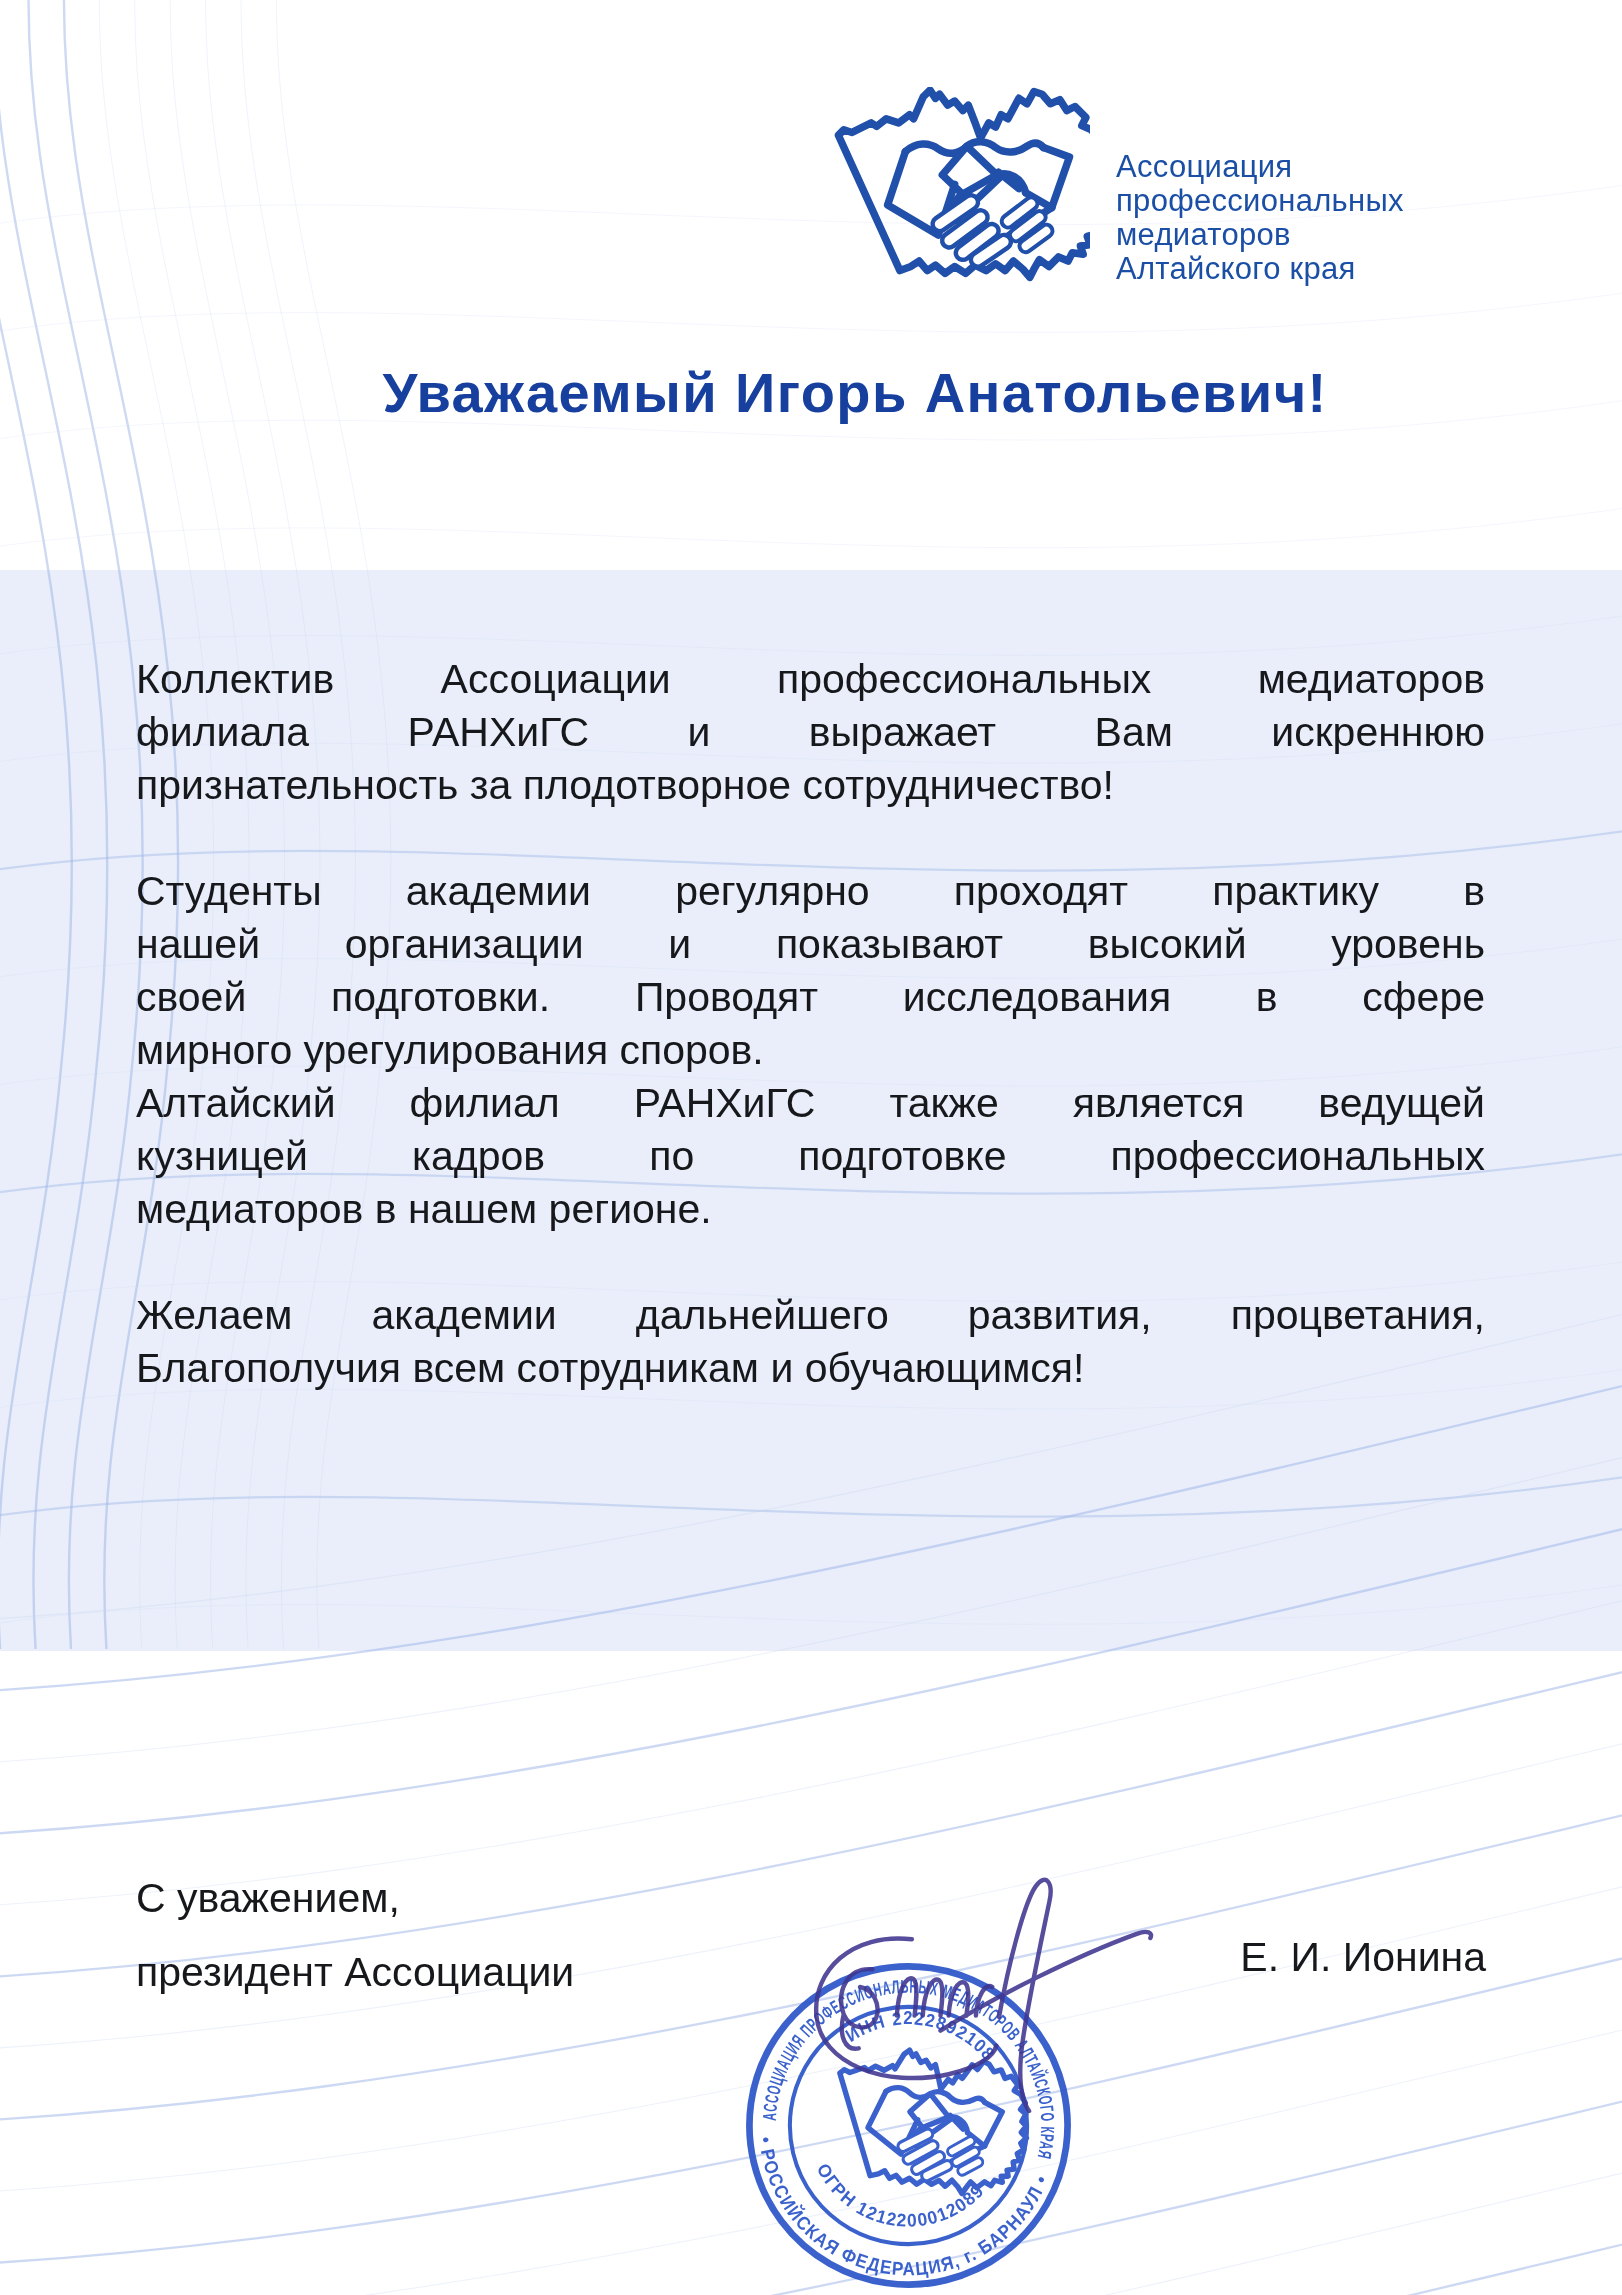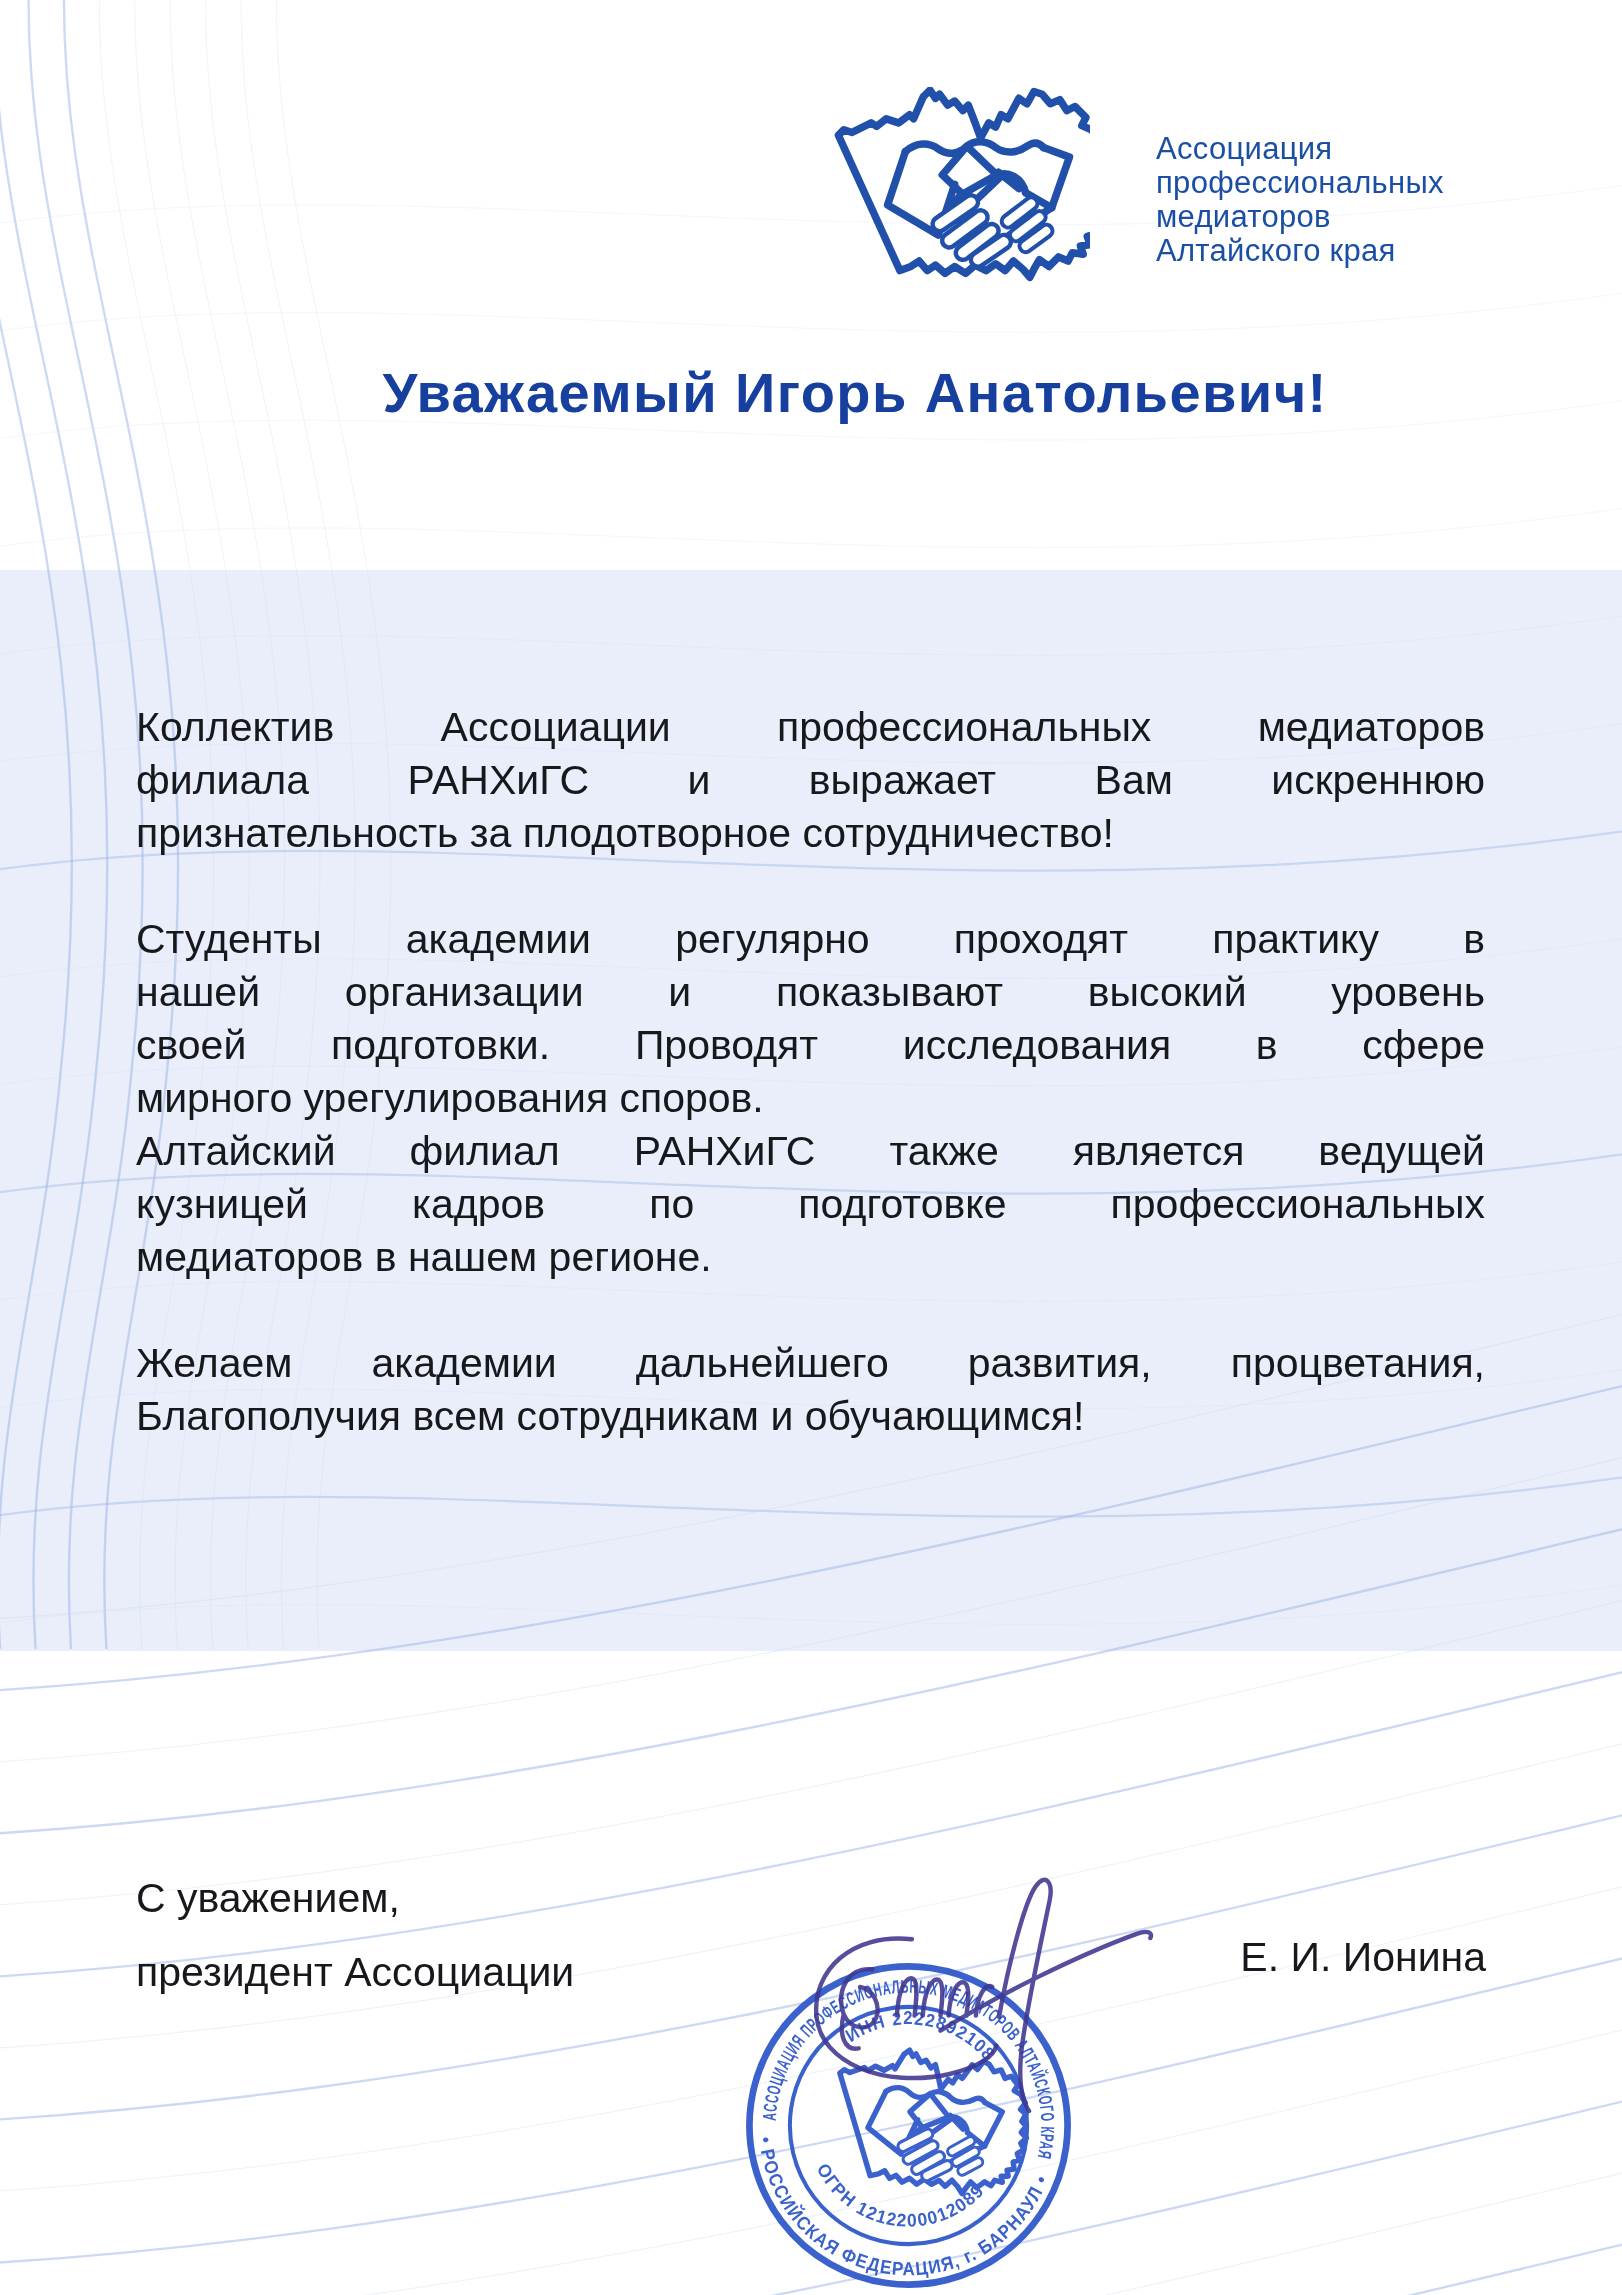--- a/index.html
+++ b/index.html
@@ -5,29 +5,29 @@
   html,body{margin:0;padding:0;}
   body{width:1622px;height:2295px;position:relative;overflow:hidden;background:#ffffff;
        font-family:"Liberation Sans", sans-serif;}
   .page{position:absolute;inset:0;overflow:hidden;}
 
   
   #waves{position:absolute;left:0;top:0;width:1622px;height:2295px;z-index:2;pointer-events:none;}
 
   .panel{position:absolute;left:0;top:570px;width:1622px;height:1081px;background:#e9eefa;z-index:1;}
 
-  .header{position:absolute;left:796px;top:87px;z-index:3;display:flex;align-items:center;gap:40px;}
+  .header{position:absolute;left:796px;top:87px;z-index:3;display:flex;align-items:flex-end;}
   .logo-mark{width:294px;height:199px;color:#2050aa;}
   .org-name{margin-left:26px;margin-top:27px;white-space:pre-line;color:#1a4fa5;
             font-size:31px;line-height:34px;font-weight:400;letter-spacing:0.3px;}
 
   .title{position:absolute;left:0;top:360px;width:1622px;text-align:center;z-index:3;
          color:#173f9e;font-weight:bold;font-size:56px;letter-spacing:1.4px;margin-left:44px;}
 
-  .body-text{position:absolute;left:136px;top:701px;width:1349px;z-index:3;
+  .body-text{position:absolute;left:136px;top:653px;width:1349px;z-index:3;
              color:#17181b;font-size:41px;line-height:53px;font-weight:400;}
   .para{margin:0;}
   .gap{height:53px;}
   .jline{text-align:justify;text-align-last:justify;}
   .jline:last-child{text-align-last:left;}
 
   .signoff{position:absolute;left:136px;top:1861px;z-index:3;color:#17181b;
            font-size:41px;line-height:74px;white-space:pre-line;}
   .signer-name{position:absolute;right:136px;top:1934px;z-index:3;color:#17181b;font-size:41px;}
 

